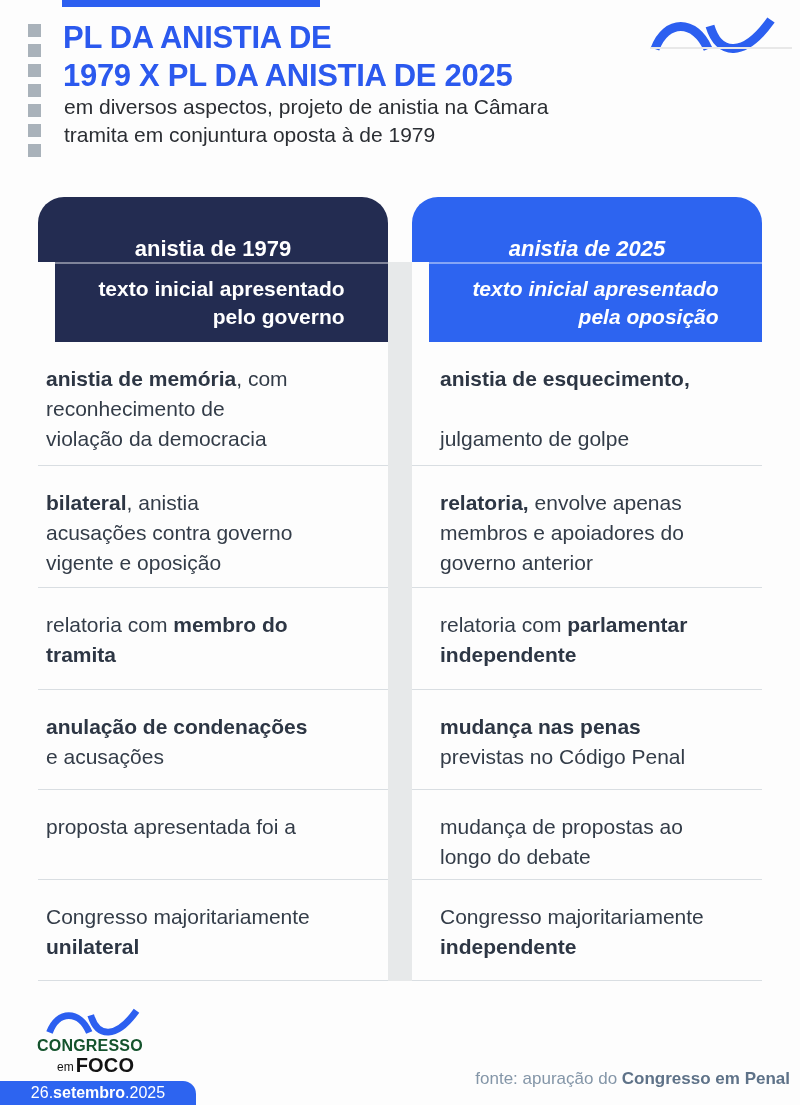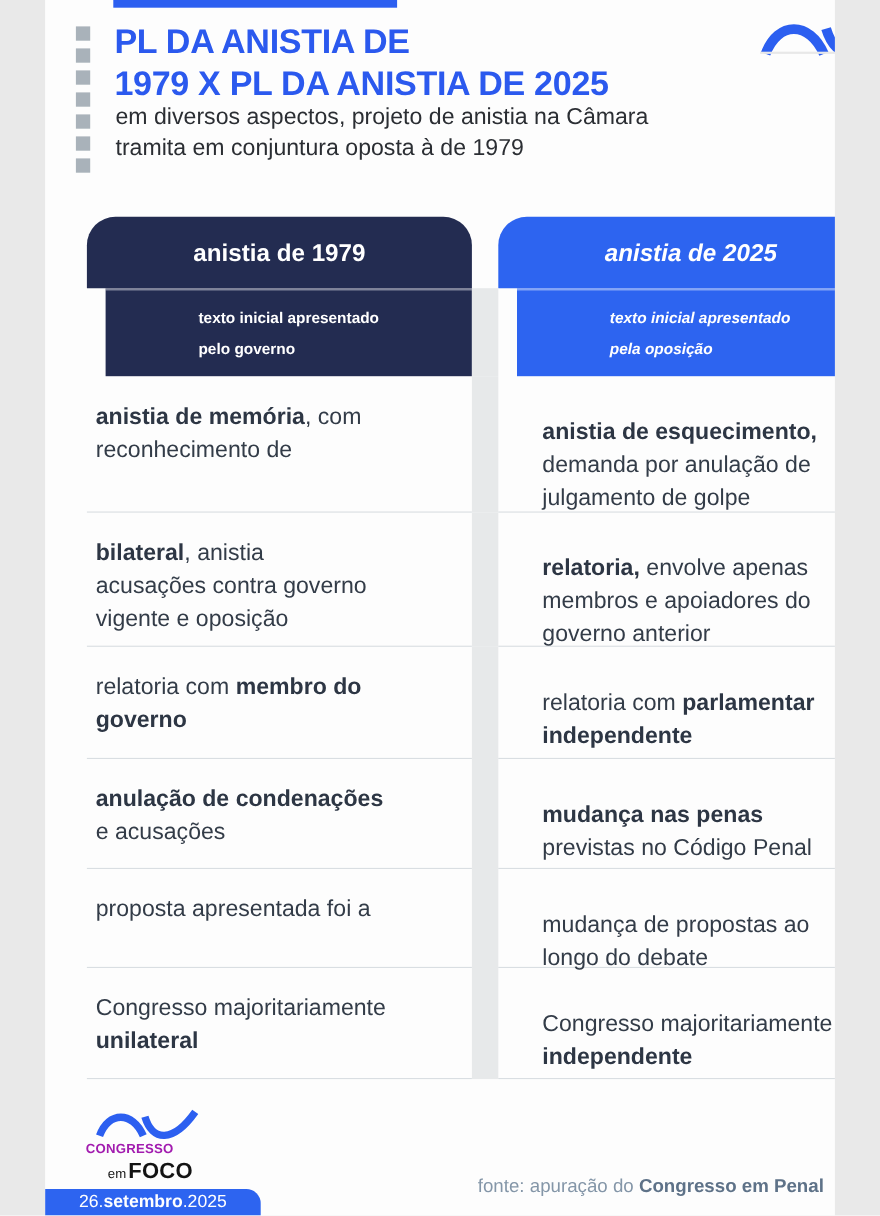--- a/index.html
+++ b/index.html
@@ -1,17 +1,17 @@
 <!DOCTYPE html>
 <html><head>
 <meta charset="utf-8">
 <style>
   * { margin:0; padding:0; box-sizing:border-box; }
   body { background:#e9e9e9; font-family:"Liberation Sans", sans-serif; }
-  .canvas { position:relative; width:718px; height:1105px; background:#fdfdfd; overflow:hidden; margin:0 auto; }
+  .canvas { position:relative; width:800px; height:1105px; background:#fdfdfd; overflow:hidden; margin:0 auto; }
 
   
   .top-bar { position:absolute; left:62px; top:0; width:258px; height:7px; background:#2c5ff0; }
   .squares { position:absolute; left:28px; top:24px; display:flex; flex-direction:column; gap:7px; }
   .squares .sq { width:13px; height:13px; background:#a9b2ba; }
 
   
   .title { position:absolute; left:63px; top:19px; font-size:31px; font-weight:700;
            color:#2b59ee; line-height:38px; letter-spacing:-0.3px; }
   .subtitle { position:absolute; left:64px; top:93px; font-size:21px; line-height:28px; color:#2b2e33; }
@@ -19,37 +19,37 @@
   
   .logo-top { position:absolute; left:647px; top:15px; }
   .logo-underline { position:absolute; left:650px; top:47px; width:142px; height:2px; background:#e8e8e8; }
 
   
   .table { position:absolute; left:38px; top:197px;
            display:grid; grid-template-columns:350px 24px 350px;
            grid-template-rows:65px 80px 124px 122px 102px 100px 90px 101px; }
   .navy { background:#232c51; }
   .blue { background:#2d64f0;font-style:italic; }
-  .hd   { display:flex; align-items:center; justify-content:center;
+  .hd   { display:flex; align-items:flex-end; justify-content:center;
           color:#ffffff; font-weight:700; font-size:22px; }
   .round { border-radius:26px 26px 0 0; }
-  .sub  { display:flex; align-items:center; justify-content:center; text-align:left;
-          color:#ffffff; font-weight:700; font-size:14px; line-height:28px;
+  .sub  { display:flex; align-items:center; justify-content:center; text-align:right;
+          color:#ffffff; font-weight:700; font-size:21px; line-height:28px;
           border-top:2px solid rgba(255,255,255,0.42);margin-left:17px; }
   .gut  { background:#e7e9ea; }
   .gut.top { background:transparent; }
   .cell { border-bottom:1px solid #d9dee2; padding-top:22px;
           font-size:21px; line-height:30px; color:#333c48; background:transparent; }
   .cell.l { padding-left:8px;  padding-right:16px; }
-  .cell.r { padding-left:40px; padding-right:4px;margin-top:14px; }
+  .cell.r { padding-left:28px; padding-right:4px; }
   .cell b { font-weight:700; color:#2d3644; }
 
   
-  .congresso { position:absolute; left:37px; top:1037px; font-size:12px; font-weight:800;
-               letter-spacing:0.2px; color:#a21caf; }
+  .congresso { position:absolute; left:37px; top:1037px; font-size:16px; font-weight:800;
+               letter-spacing:0.2px; color:#14532d; }
   .emfoco { position:absolute; left:57px; top:1054px; display:flex; align-items:flex-end; gap:2px; color:#131313; }
   .emfoco .em   { font-size:12px; font-weight:400; margin-bottom:3px; }
   .emfoco .foco { font-size:20px; font-weight:800; letter-spacing:0.2px; }
   .logo-foot { position:absolute; left:38px; top:1007px; }
   .date-bar { position:absolute; left:0; top:1081px; width:196px; height:24px; background:#2d64f0;
               border-top-right-radius:13px; display:flex; align-items:center; justify-content:center;
               color:#ffffff; font-size:16px; }
   .date-bar b { font-weight:700; }
   .fonte { position:absolute; right:10px; top:1069px; font-size:17px; color:#8496a8; }
   .fonte b { font-weight:700; color:#5e7288; }
@@ -87,29 +87,29 @@
     </div>
     <div class="gut top"></div>
     <div class="hd blue round">
       <span>anistia de 2025</span>
     </div>
 
     <div class="sub navy">texto inicial apresentado<br>pelo governo</div>
     <div class="gut"></div>
     <div class="sub blue">texto inicial apresentado<br>pela oposição</div>
 
-    <div class="cell l"><b>anistia de memória</b><span>, com</span><br><span>reconhecimento de</span><br></div>
+    <div class="cell l"><b>anistia de memória</b><span>, com</span><br><span>reconhecimento de</span><br><span>violação da democracia</span></div>
     <div class="gut"></div>
-    <div class="cell r"><b>anistia de esquecimento,</b><br><span>demanda por anulação de</span><br><span>julgamento de golpe</span></div>
+    <div class="cell r"><b>anistia de esquecimento,</b><br><br><span>julgamento de golpe</span></div>
 
     <div class="cell l"><b>bilateral</b><span>, anistia</span><br><span>acusações contra governo</span><br><span>vigente e oposição</span></div>
     <div class="gut"></div>
     <div class="cell r"><b>relatoria,</b><span> envolve apenas</span><br><span>membros e apoiadores do</span><br><span>governo anterior</span></div>
 
-    <div class="cell l"><span>relatoria com </span><b>membro do</b><br><b>governo</b></div>
+    <div class="cell l"><span>relatoria com </span><b>membro do</b><br><b>tramita</b></div>
     <div class="gut"></div>
     <div class="cell r"><span>relatoria com </span><b>parlamentar</b><br><b>independente</b></div>
 
     <div class="cell l"><b>anulação de condenações</b><br><span>e acusações</span></div>
     <div class="gut"></div>
     <div class="cell r"><b>mudança nas penas</b><br><span>previstas no Código Penal</span></div>
 
     <div class="cell l"><span>proposta apresentada foi a</span><br></div>
     <div class="gut"></div>
     <div class="cell r"><span>mudança de propostas ao</span><br><span>longo do debate</span></div>

